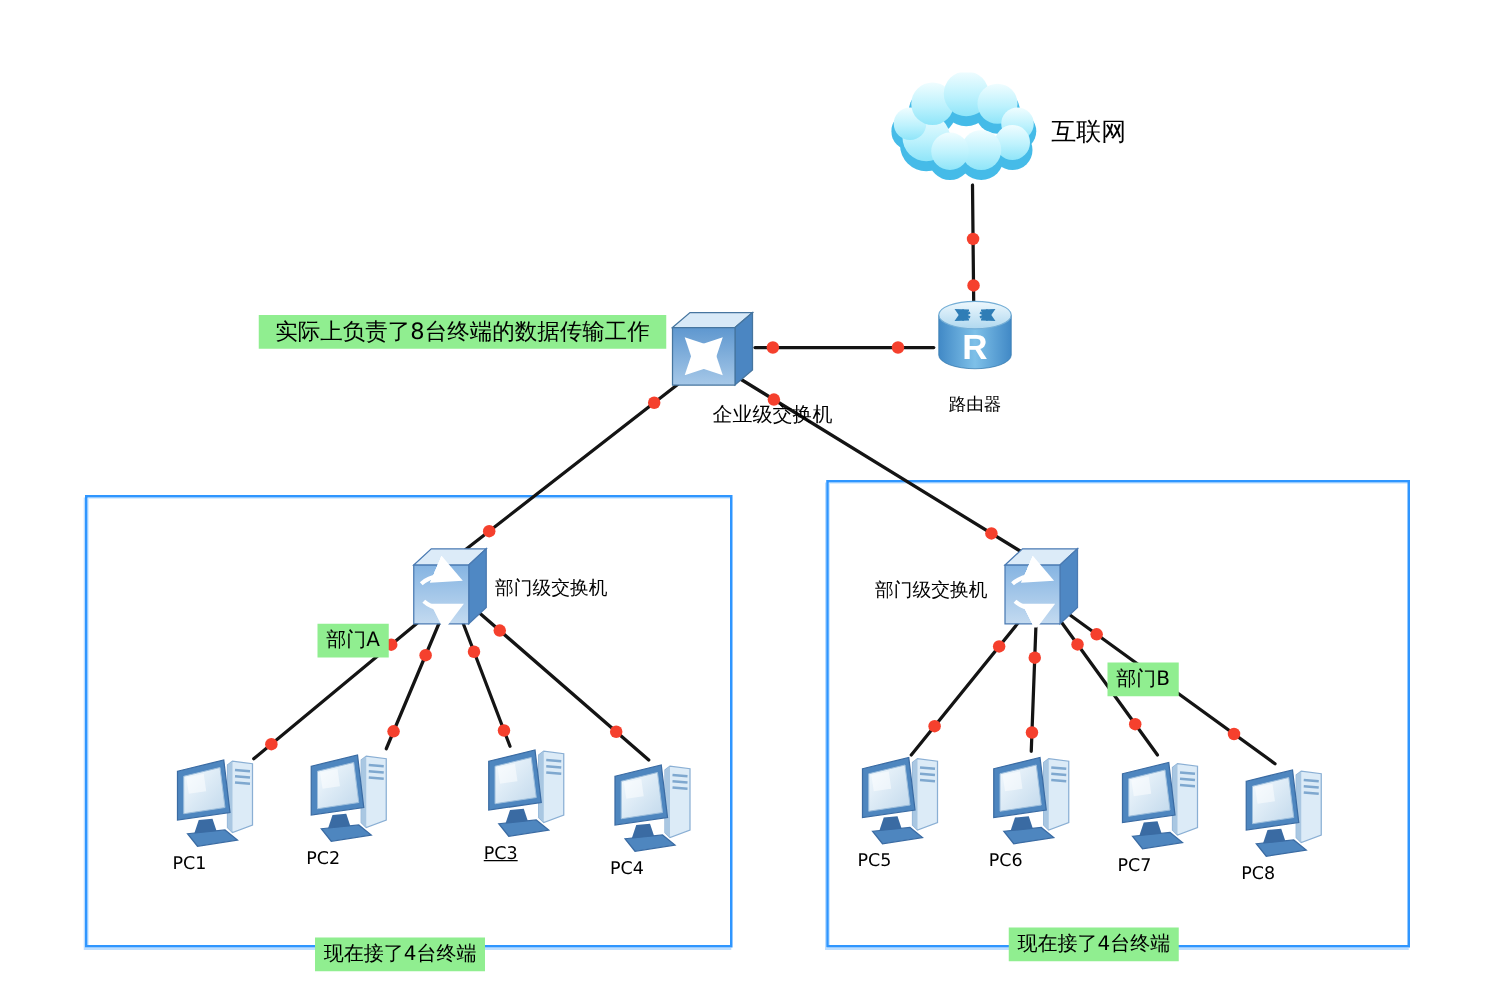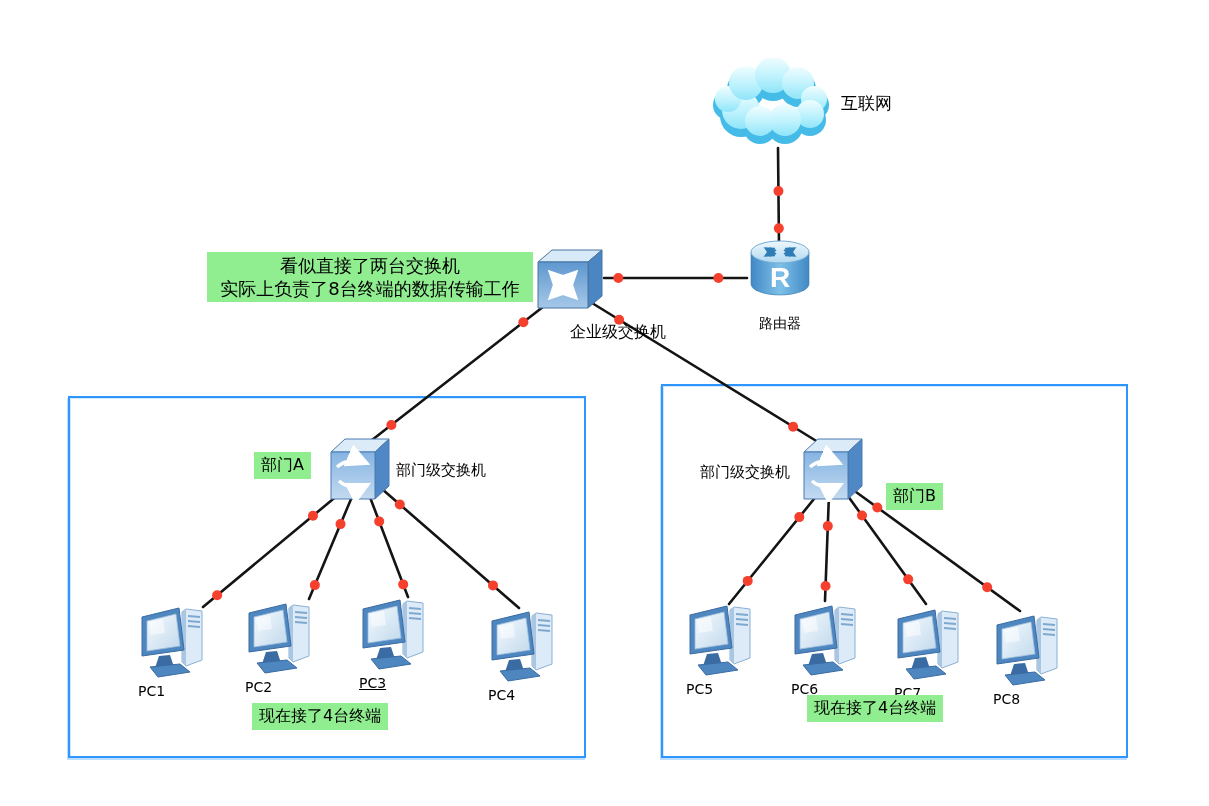--- a/index.html
+++ b/index.html
@@ -7,21 +7,21 @@
          font-family:"DejaVu Sans","Liberation Sans",sans-serif;color:#000;}
   .dept-box{position:absolute;border:2px solid #2f96ff;z-index:1;
             box-shadow:-1px 2px 0 rgba(153,204,255,.65), inset 1px 1px 0 rgba(173,216,255,.6);}
   #edge-layer{position:absolute;left:0;top:0;z-index:2;}
   .edge-line{stroke:#141414;stroke-width:2.6;stroke-linecap:round;}
   .edge-dot{fill:#f5402d;}
   .node{position:absolute;z-index:3;}
   .text-label{position:absolute;z-index:4;white-space:nowrap;}
   .center{text-align:center;}
   .green{background:#90ee90;}
-  .badge{position:absolute;z-index:4;padding:3px 7px;font-size:16px;white-space:nowrap;}
+  .badge{position:absolute;z-index:4;padding:3px 7px;font-size:16px;white-space:nowrap;margin-top:47px;}
   .annotation{position:absolute;z-index:4;padding:2px 3px;font-size:18px;line-height:23px;}
   .pc-node{width:72px;z-index:3;}
   .pc-label{width:72px;text-align:left;font-size:14px;margin-top:1px;}
 </style>
 </head>
 <body>
 
 <div class="stage">
 
   <div class="dept-box" style="left:68px;top:396px;width:514px;height:358px;"></div>
@@ -92,21 +92,21 @@
           <circle cx="33" cy="25" r="17"></circle>
         <circle cx="60" cy="17" r="18"></circle>
           <circle cx="85" cy="25" r="16"></circle>
           <circle cx="101" cy="41" r="13"></circle>
         <circle cx="97" cy="56" r="14"></circle>
           <circle cx="72" cy="62" r="16"></circle>
           <circle cx="47" cy="63" r="15"></circle>
       </g>
     </svg>
   </div>
-  <div class="text-label" style="left:841px;top:92px;font-size:17px;">互联网</div>
+  <div class="text-label" style="left:841px;top:92px;font-size:20px;">互联网</div>
 
   <div class="node" style="left:745px;top:238px;width:70px;height:66px;">
     <svg viewBox="0 0 70 66" width="70" height="66">
       <defs>
         <linearGradient id="rb" x1="0" y1="0" x2="1" y2="0">
           <stop offset="0" stop-color="#4189c6"></stop>
             <stop offset="0.5" stop-color="#7ec0e8"></stop>
             <stop offset="1" stop-color="#4189c6"></stop>
         </linearGradient>
         <linearGradient id="rt" x1="0" y1="0" x2="0" y2="1">
@@ -149,21 +149,20 @@
         <path d="M27,37 L38,26" marker-end="url(#wh1)"></path>
         <path d="M27,37 L16,48" marker-end="url(#wh1)"></path>
         <path d="M27,37 L38,48" marker-end="url(#wh1)"></path>
       </g>
       <circle cx="27" cy="37" r="3.4" fill="#ffffff"></circle>
     </svg>
   </div>
   <div class="text-label" style="left:526px;top:322px;font-size:16px;margin-left:44px;">企业级交换机</div>
 
   <div class="annotation green center" style="left:207px;top:252px;width:320px;">
-    <div>看似直接了两台交换机</div>
     <div>实际上负责了8台终端的数据传输工作</div>
   </div>
 
   <div class="badge green" style="left:254px;top:452px;">部门A</div>
   <div class="node" style="left:329px;top:434px;width:64px;height:68px;">
     <svg viewBox="0 0 64 68" width="64" height="68">
       <defs>
         <linearGradient id="dswf" x1="0" y1="0" x2="0" y2="1">
           <stop offset="0" stop-color="#85b4e2"></stop>
             <stop offset="1" stop-color="#c3daf0"></stop>
@@ -237,21 +236,21 @@
         <line x1="50" y1="26" x2="62" y2="27" stroke="#7fa8cf" stroke-width="2"></line>
         <polygon points="4,17 41,8 46,50 4,56" fill="#4e86bf" stroke="#3a6ba3" stroke-width="1"></polygon>
         <polygon points="9,21 38,14 42,46 9,51" fill="url(#pcscr)" stroke="#9dbedc" stroke-width="0.8"></polygon>
         <polygon points="11,22 25,19 27,33 13,35" fill="#ffffff" opacity="0.5"></polygon>
         <polygon points="21,56 32,55 36,67 17,68" fill="#3a6ba3"></polygon>
         <polygon points="12,67 42,64 52,72 20,77" fill="#4e86bf" stroke="#3a6ba3" stroke-width="1"></polygon>
       </svg>
       <div class="pc-label">PC2</div>
     </div>
 
-    <div class="node pc-node" style="left: 359px; top: 592px; text-decoration: underline;">
+    <div class="node pc-node" style="left: 387px; top: 592px; text-decoration: underline;">
       <svg viewBox="0 0 72 78" width="72" height="78">
         <defs>
           <linearGradient id="pcscr" x1="0" y1="0" x2="1" y2="1">
             <stop offset="0" stop-color="#f4fafe"></stop>
             <stop offset="1" stop-color="#c2d9ec"></stop>
           </linearGradient>
         </defs>
         <polygon points="44,12 48,9 64,11 64,60 48,66 44,62" fill="#dcebf7" stroke="#8aafd4" stroke-width="1"></polygon>
         <polygon points="44,12 48,9 48,66 44,62" fill="#a9c7e2"></polygon>
         <line x1="50" y1="16" x2="62" y2="17" stroke="#7fa8cf" stroke-width="2"></line>

